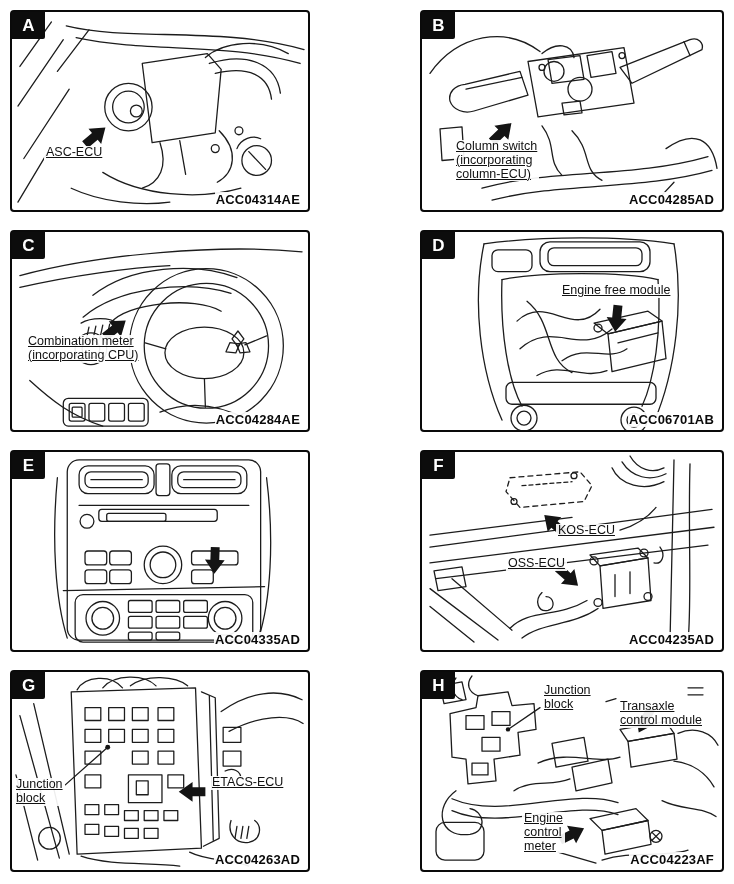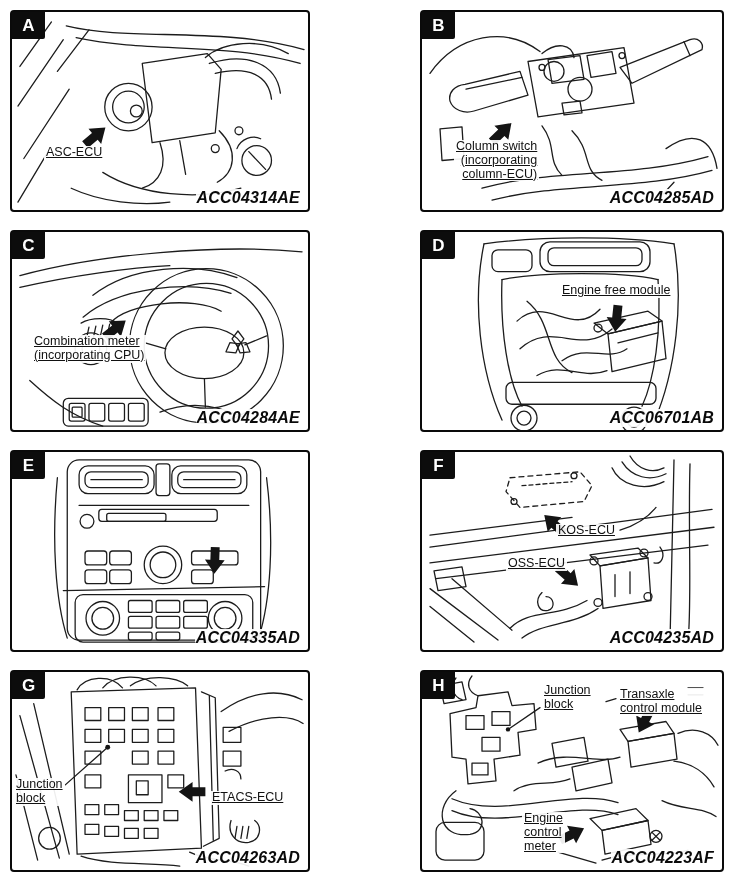--- a/index.html
+++ b/index.html
@@ -19,24 +19,24 @@
   .art .dot{fill:#141414;stroke:none;}
   .badge{
     position:absolute;left:0;top:0;width:33px;height:27px;background:#0c0c0c;
     display:flex;align-items:center;justify-content:center;border-radius:0 0 2px 0;
   }
   .badge span{color:#fff;font-weight:bold;font-size:17px;line-height:1;}
   .callout{
     position:absolute;font-size:12.5px;line-height:1.1;white-space:pre-line;
     background:rgba(255,255,255,0.92);padding:0 2px;color:#111;text-decoration:underline;
   }
-  .callout.center{text-align:right;}
+  .callout.center{text-align:left;}
   .code{
-    position:absolute;right:7px;bottom:3px;font-weight:bold;font-size:16px;
-    letter-spacing:0.2px;background:rgba(255,255,255,0.92);padding:0 1px;color:#0a0a0a;font-style:italic;
+    position:absolute;right:7px;bottom:3px;font-weight:bold;font-size:13px;
+    letter-spacing:0.2px;background:rgba(255,255,255,0.92);padding:0 1px;color:#0a0a0a;
   }
 </style>
 </head>
 <body>
 
 <figure class="panel" style="left:10px;top:10px;width:300px;height:202px">
   <svg class="art" viewBox="0 0 300 200" preserveAspectRatio="none">
     <path d="M8,55 L40,10"></path>
       <path d="M6,95 L52,28"></path>
       <path d="M12,148 L58,78"></path>
@@ -141,21 +141,21 @@
     <rect x="61" y="177" width="10" height="10" rx="1"></rect>
     <path d="M150,182 C180,170 210,174 240,190"></path>
       <path d="M18,150 C40,170 60,186 92,196"></path>
     <g transform="translate(94,106) rotate(-38)">
       <polygon class="fill" points="0,-4.5 13,-4.5 13,-10 27,0 13,10 13,4.5 0,4.5"></polygon>
     </g>
   </svg>
   <div class="badge">
       <span>C</span>
     </div>
-  <div class="callout" style="left:20px;top:103px">Combination meter
+  <div class="callout" style="left:14px;top:103px">Combination meter
 (incorporating CPU)</div>
   <div class="code">ACC04284AE</div>
 </figure>
 
 <figure class="panel" style="left:420px;top:230px;width:304px;height:202px">
   <svg class="art" viewBox="0 0 300 200" preserveAspectRatio="none">
     <path d="M62,12 C50,70 58,140 80,190"></path>
       <path d="M252,12 C262,70 254,140 232,192"></path>
     <path d="M62,12 C120,4 200,4 252,12"></path>
     <rect x="118" y="10" width="110" height="30" rx="10"></rect>
@@ -336,21 +336,21 @@
     <circle class="dot" cx="97" cy="76" r="2.5"></circle>
     <g transform="translate(196,121) rotate(180)">
       <polygon class="fill" points="0,-4.5 13,-4.5 13,-10 27,0 13,10 13,4.5 0,4.5"></polygon>
     </g>
   </svg>
   <div class="badge">
       <span>G</span>
     </div>
   <div class="callout" style="left:2px;top:106px">Junction
 block</div>
-  <div class="callout" style="left:198px;top:119px">ETACS-ECU</div>
+  <div class="callout" style="left:198px;top:104px">ETACS-ECU</div>
   <div class="code">ACC04263AD</div>
 </figure>
 
 <figure class="panel" style="left:420px;top:670px;width:304px;height:202px">
   <svg class="art" viewBox="0 0 300 200" preserveAspectRatio="none">
     <path d="M34,6 C28,14 30,24 40,28"></path>
       <path d="M50,4 C44,12 46,20 56,24"></path>
     <path d="M18,14 L40,10 L44,28 L22,32 Z"></path>
       <path d="M8,20 C14,14 18,16 20,18"></path>
     <path d="M28,42 L54,36 L56,24 L86,20 L90,34 L112,32 L114,58 L96,61 L98,84 L72,88 L74,110 L46,113 L44,88 L30,86 Z"></path>
@@ -388,19 +388,19 @@
     </g>
     <g transform="translate(138,170) rotate(-27)">
       <polygon class="fill" points="0,-4.5 13,-4.5 13,-10 27,0 13,10 13,4.5 0,4.5"></polygon>
     </g>
   </svg>
   <div class="badge">
       <span>H</span>
     </div>
   <div class="callout" style="left:120px;top:12px">Junction
 block</div>
-  <div class="callout" style="left:196px;top:16px">Transaxle
+  <div class="callout" style="left:196px;top:28px">Transaxle
 control module</div>
   <div class="callout" style="left:100px;top:140px">Engine
 control
 meter</div>
   <div class="code">ACC04223AF</div>
 </figure>
 
 </body></html>

